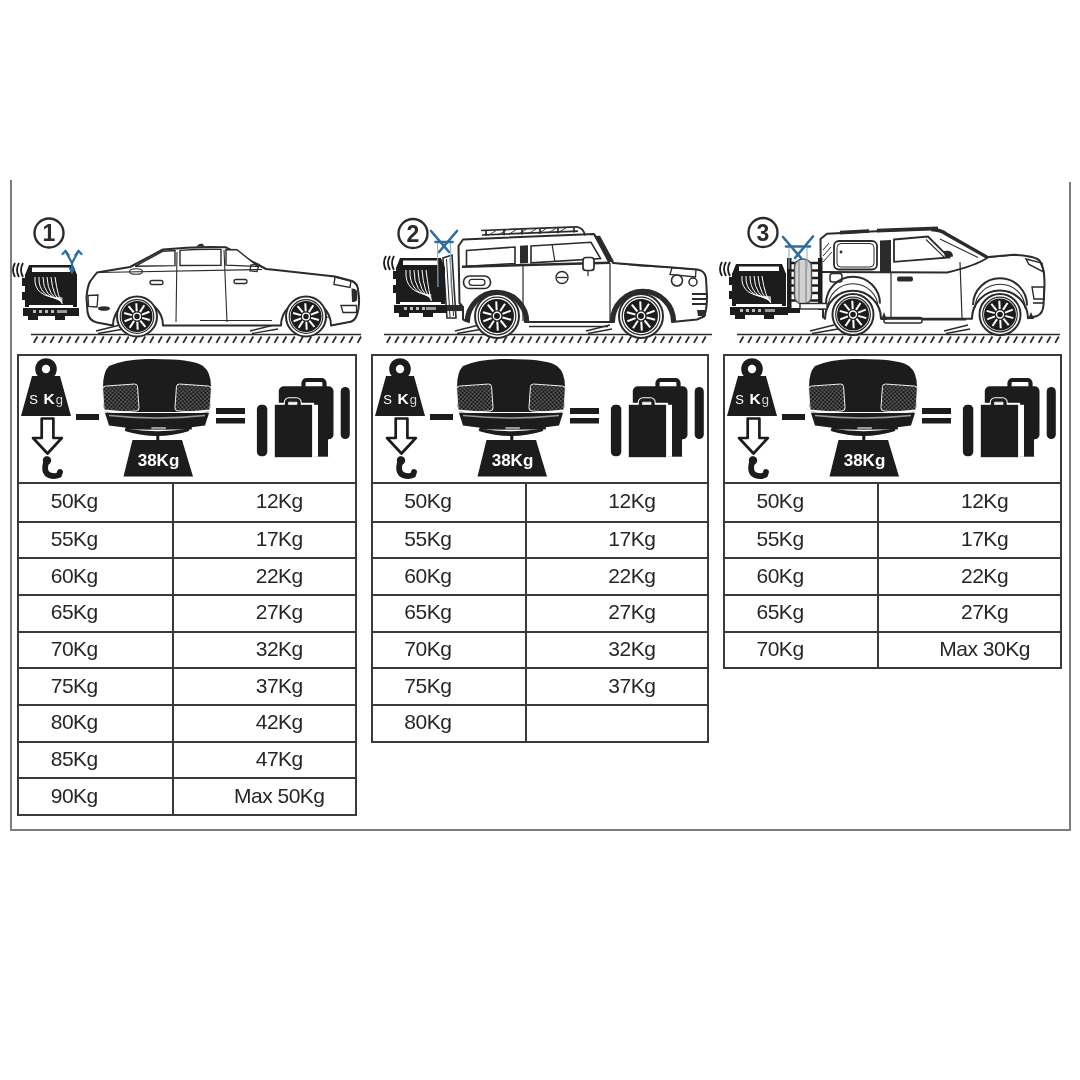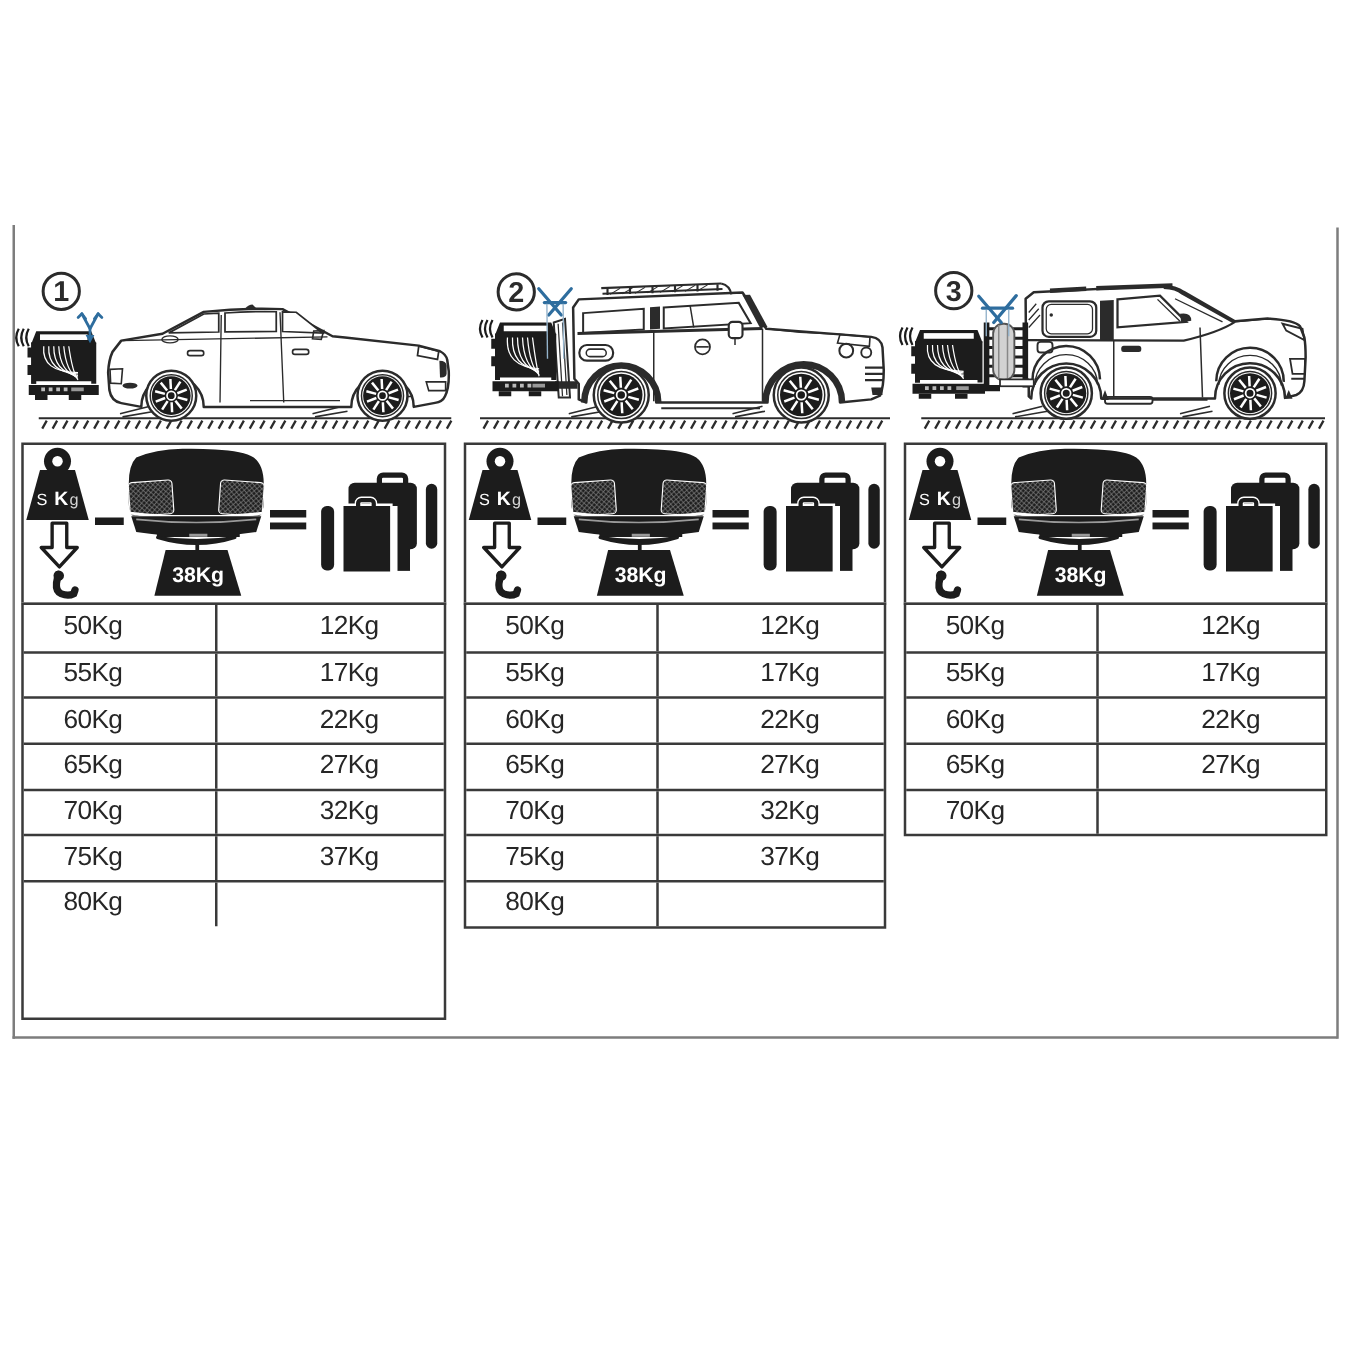--- a/index.html
+++ b/index.html
@@ -610,20 +610,39 @@
           <span>75Kg</span>
         </div>
         <div class="cr">
           <span>37Kg</span>
         </div>
       </div>
       <div style="position:absolute;left:0;right:0;top:220.02px;height:36.67px;border-top:2px solid #3a3a3a;box-sizing:border-box;display:flex">
         <div class="cl" style="border-right:2px solid #3a3a3a;">
           <span>80Kg</span>
         </div>
+        <div class="cr">
+          <span>42Kg</span>
+        </div>
+      </div>
+      <div style="position:absolute;left:0;right:0;top:256.69px;height:36.67px;border-top:2px solid #3a3a3a;box-sizing:border-box;display:flex">
+        <div class="cl" style="border-right:2px solid #3a3a3a;">
+          <span>85Kg</span>
+        </div>
+        <div class="cr">
+          <span>47Kg</span>
+        </div>
+      </div>
+      <div style="position:absolute;left:0;right:0;top:293.36px;height:36.67px;border-top:2px solid #3a3a3a;box-sizing:border-box;display:flex">
+        <div class="cl" style="border-right:2px solid #3a3a3a;">
+          <span>90Kg</span>
+        </div>
+        <div class="cr">
+          <span>Max 50Kg</span>
+        </div>
       </div>
     </div>
     <div style="position:absolute;left:371px;top:482px;width:338px;height:260.7px;border:2px solid #3a3a3a;box-sizing:border-box;background:#fff">
       <div style="position:absolute;left:0;right:0;top:0.00px;height:36.67px;box-sizing:border-box;display:flex">
         <div class="cl" style="border-right:2px solid #3a3a3a;">
           <span>50Kg</span>
         </div>
         <div class="cr">
           <span>12Kg</span>
         </div>
@@ -704,14 +723,17 @@
           <span>65Kg</span>
         </div>
         <div class="cr">
           <span>27Kg</span>
         </div>
       </div>
       <div style="position:absolute;left:0;right:0;top:146.68px;height:36.67px;border-top:2px solid #3a3a3a;box-sizing:border-box;display:flex">
         <div class="cl" style="border-right:2px solid #3a3a3a;">
           <span>70Kg</span>
         </div>
+        <div class="cr">
+          <span>Max 30Kg</span>
+        </div>
       </div>
     </div>
   </div>
 </body></html>

